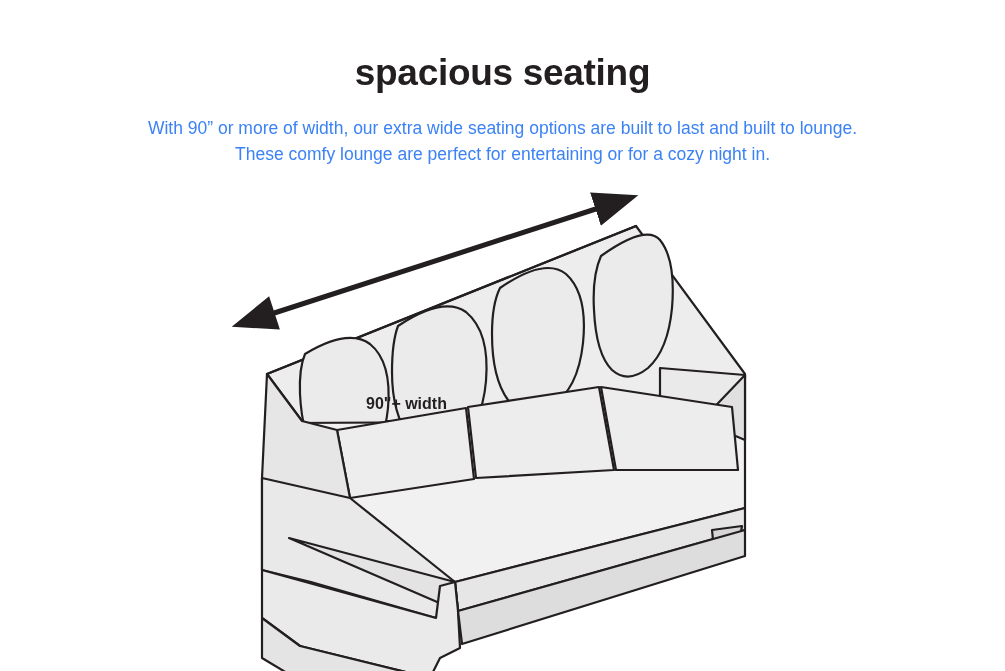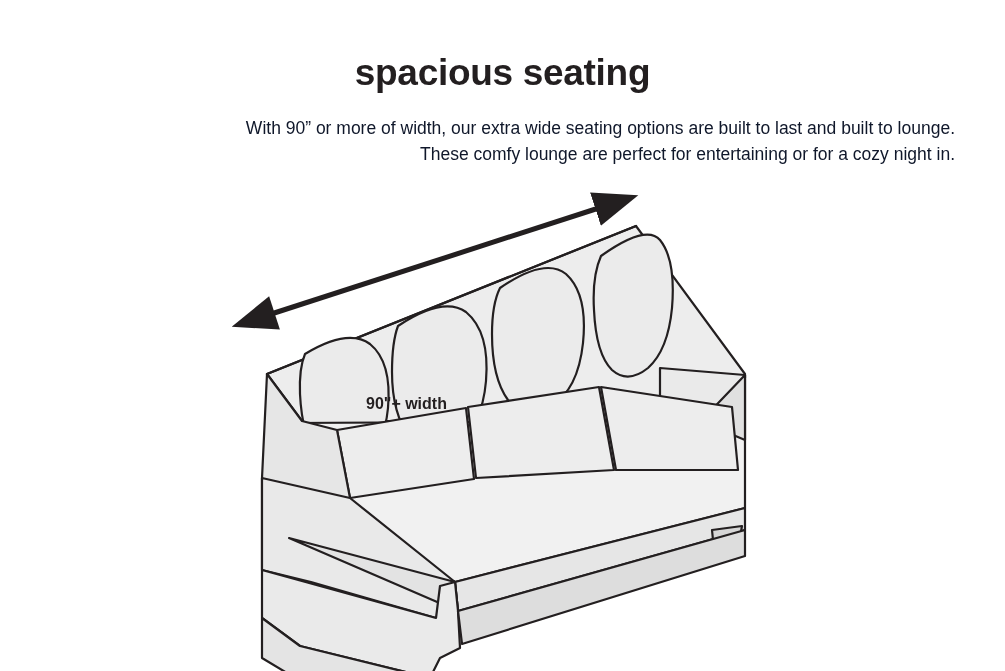--- a/index.html
+++ b/index.html
@@ -29,24 +29,24 @@
     font-size: 37px;
     font-weight: bold;
     letter-spacing: -0.3px;
     color: #231f20;
   }
   .subcopy {
     position: absolute;
     top: 115px;
     left: 50px;
     width: 905px;
-    text-align: right;
+    text-align: center;
     font-size: 17.5px;
     line-height: 26px;
-    color: #0f172a;
+    color: #3b82f6;
   }
   .illustration {
     position: absolute;
     top: 178px;
     left: 0;
     width: 1005px;
     height: 493px;
   }
   .dim-label {
     position: absolute;

